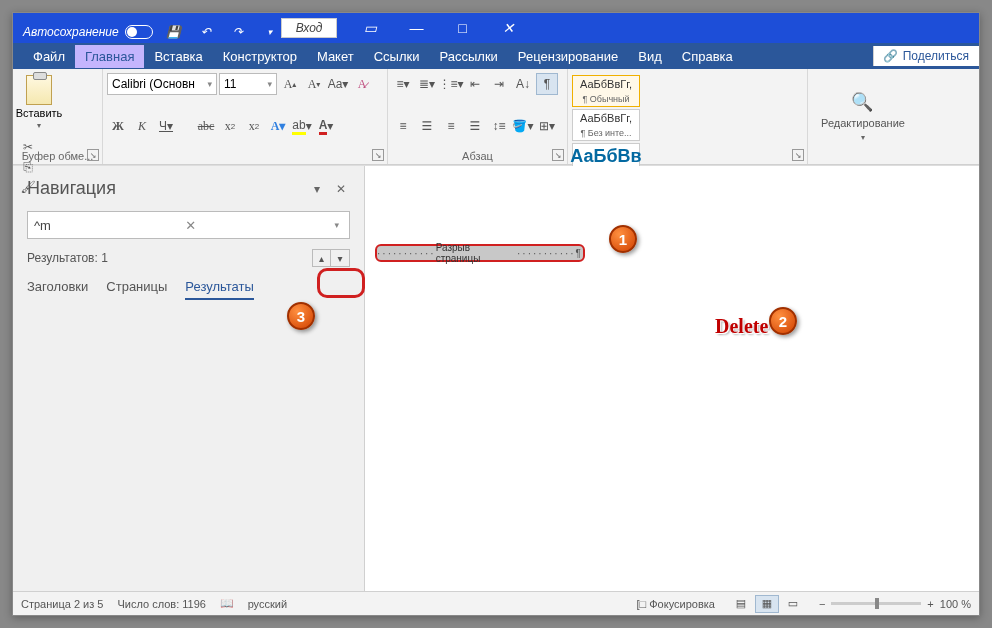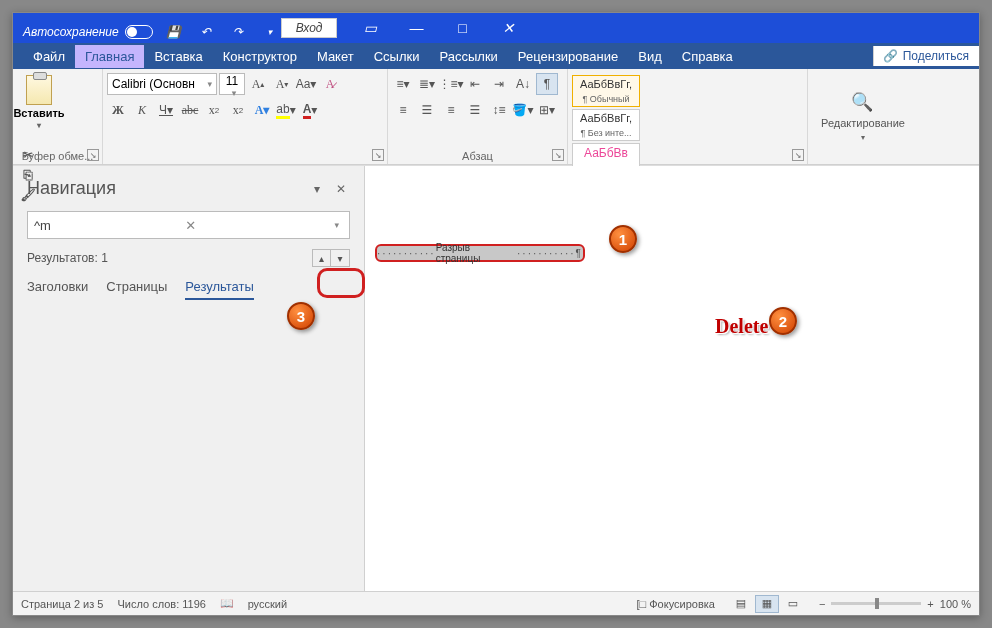--- a/index.html
+++ b/index.html
@@ -22,53 +22,53 @@
 .tabs { height: 26px; background: #2b579a; display: flex; align-items: center; padding-left: 10px; font-size: 13px; }
 .tab { color: #fff; padding: 4px 10px; cursor: pointer; }
 .tab.active { background: #c4b5fd; color: #2b579a; }
 .share-btn { margin-left: auto; background: #fff; color: #2b579a; padding: 3px 10px; font-size: 12px; display: flex; align-items: center; gap: 4px; border-left: 1px solid #d0d0d0; }
 
 
 .ribbon { height: 96px; background: #f3f3f3; border-bottom: 1px solid #d0d0d0; display: flex; font-size: 12px; }
 .rgroup { border-right: 1px solid #d8d8d8; display: flex; flex-direction: column; padding: 2px 4px; position: relative; }
 .rgroup-label { position: absolute; bottom: 2px; left: 0; right: 0; text-align: center; color: #666; font-size: 11px; }
 .dlauncher { position: absolute; bottom: 3px; right: 3px; width: 12px; height: 12px; border: 1px solid #999; font-size: 8px; display: flex; align-items: center; justify-content: center; color: #666; }
-.rbody { flex: 1; display: flex; flex-direction: column; gap: 2px; padding-bottom: 14px; }
+.rbody { flex: 1; display: flex; flex-direction: column; gap: 18px; padding-bottom: 14px; }
 
 .clip-group { width: 90px; }
-.clip-body { display: flex; gap: 10px; font-weight: bold; }
+.clip-body { display: flex; gap: 2px; }
 .paste-btn { width: 44px; display: flex; flex-direction: column; align-items: center; gap: 2px; padding-top: 4px; }
 .paste-icon { width: 26px; height: 30px; border: 1px solid #c0a050; background: linear-gradient(#fff8e0,#f5e8b0); position: relative; }
 .paste-icon::before { content: ""; position: absolute; top: -4px; left: 6px; width: 12px; height: 6px; border: 1px solid #888; border-radius: 2px; background: #ddd; }
 .mini-btns { display: flex; flex-direction: column; gap: 2px; padding-top: 6px; }
 .mini { width: 22px; height: 18px; display: flex; align-items: center; justify-content: center; color: #555; }
 
 .font-group { width: 285px; }
 .font-row { display: flex; align-items: center; gap: 2px; height: 24px; padding-top: 2px; }
 .combo { border: 1px solid #bbb; background: #fff; height: 22px; font-size: 12px; padding: 0 4px; display: flex; align-items: center; justify-content: space-between; }
 .combo .dd { color: #888; font-size: 9px; margin-left: 4px; }
 .font-name { width: 110px; }
-.font-size { width: 26px; flex-direction: column; }
+.font-size { width: 58px; }
 .ico { width: 22px; height: 22px; display: flex; align-items: center; justify-content: center; color: #555; font-family: "Times New Roman", serif; }
 .ico.b { font-weight: bold; font-family: "Segoe UI"; }
 .ico.i { font-style: italic; }
 .ico.u { text-decoration: underline; }
-.ico.strike { text-decoration: line-through; }
+.ico.strike { text-decoration: line-through; margin-left: 16px; }
 .ico sup, .ico sub { font-size: 8px; }
 
 .para-group { width: 180px; }
 .para-row { display: flex; gap: 2px; height: 24px; padding-top: 2px; }
 .pico { width: 22px; height: 22px; display: flex; align-items: center; justify-content: center; color: #555; font-size: 12px; }
 
 .styles-group { width: 240px; }
 .styles-body { display: flex; gap: 2px; padding-top: 4px; height: 66px; }
 .style-card { width: 68px; border: 1px solid #ccc; background: #fff; display: flex; flex-direction: column; align-items: center; justify-content: center; font-size: 10px; padding: 2px; }
 .style-card.sel { border: 1px solid #f0b000; background: #fff8e8; }
 .style-preview { font-size: 11px; color: #333; }
-.style-preview.blue { color: #ec4899; font-size: 12px; }
+.style-preview.blue { color: #0369a1; font-size: 18px; font-weight: bold; }
 .style-name { color: #666; font-size: 9px; margin-top: 4px; white-space: nowrap; overflow: hidden; width: 100%; text-align: center; }
 .gallery-scroll { width: 16px; display: flex; flex-direction: column; border: 1px solid #ccc; background: #fdfdfd; }
 .gallery-scroll div { flex: 1; display: flex; align-items: center; justify-content: center; font-size: 8px; color: #666; border-bottom: 1px solid #ddd; }
 
 .edit-group { width: 110px; }
 .edit-body { display: flex; flex-direction: column; align-items: center; justify-content: center; height: 100%; gap: 4px; }
 .find-icon { font-size: 18px; color: #555; }
 
 
 .main { flex: 1; display: flex; background: #f9f9f9; border-top: 1px solid #ddd; min-height: 0; }

